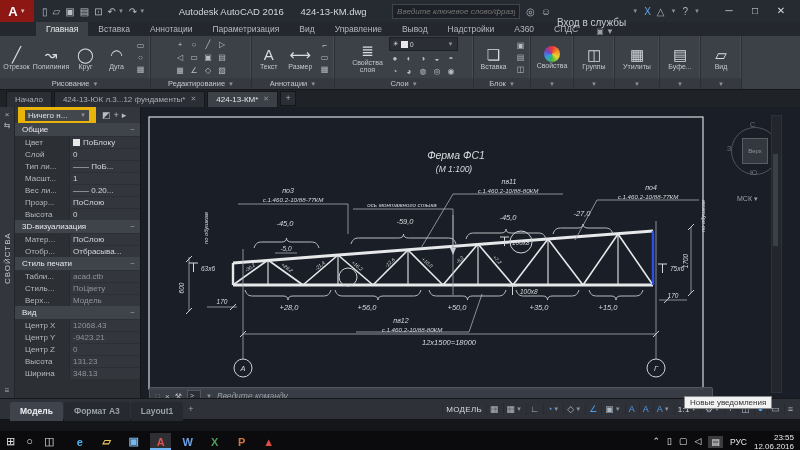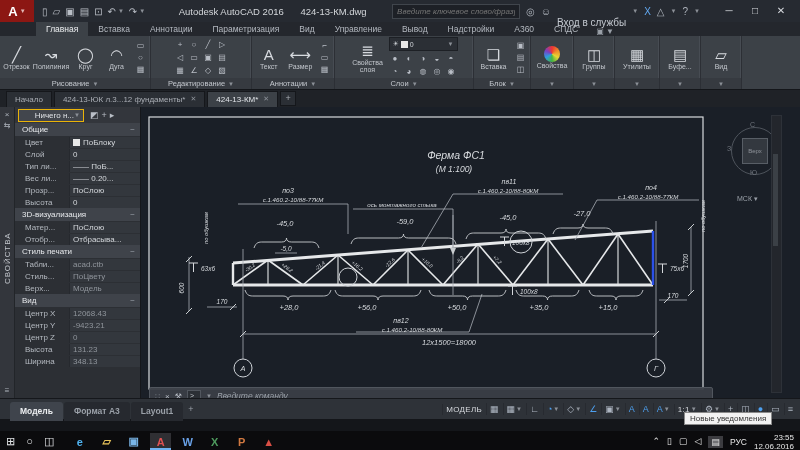--- a/index.html
+++ b/index.html
@@ -53,22 +53,22 @@
   #ftab-plus{width:14px;height:13px;background:#2b2f35;color:#a9adb4;text-align:center;line-height:13px;font-size:9px;border:1px solid #15171b;}
   
   #main{height:291px;display:flex;}
   #palette{width:140px;display:flex;background:#2c2f34;border-right:1px solid #15171b;}
   #pal-strip{width:14px;background:#33363c;display:flex;flex-direction:column;align-items:center;padding:2px 0;border-right:1px solid #222529;}
   #pal-strip .ic{font-size:8px;color:#aeb4bc;line-height:11px;}
   #pal-title{flex:1;display:flex;align-items:center;justify-content:center;writing-mode:vertical-rl;transform:rotate(180deg);
         font-size:8px;color:#c3c7cd;letter-spacing:1px;}
   #pal-body{flex:1;display:flex;flex-direction:column;font-size:8px;overflow:hidden;}
   #pal-head{height:16px;display:flex;align-items:center;gap:3px;padding:0 3px;background:#33363c;}
-  #pal-dd{flex:0 0 58px;background:#42464d;border:1px solid #eab308;color:#dfe2e6;height:11px;line-height:11px;
-        padding:0 3px;display:flex;justify-content:flex-end;}
+  #pal-dd{flex:0 0 58px;background:#42464d;border:7px solid #eab308;color:#dfe2e6;height:11px;line-height:11px;
+        padding:0 3px;display:flex;justify-content:space-between;}
   .pal-hic{color:#b9bec6;font-size:9px;}
   .sect-h{height:13px;background:#3f434a;color:#e6e8eb;display:flex;align-items:center;justify-content:space-between;
         padding:0 5px 0 7px;font-size:8px;}
   .sect-h .min{color:#9aa0a8;}
   .prow{height:12px;display:flex;align-items:center;padding-left:10px;}
   .prow .l{width:44px;color:#b4b9c0;white-space:nowrap;overflow:hidden;}
   .prow .v{flex:1;background:#33373d;height:11px;line-height:11px;padding:0 3px;color:#d5d8dc;
         border-left:1px solid #26292e;white-space:nowrap;overflow:hidden;display:flex;align-items:center;gap:3px;}
   .prow .v .sw{width:7px;height:7px;background:#e8e8e8;display:inline-block;}
   .prow.gray .v{color:#8f949b;}
@@ -97,21 +97,21 @@
   .ltab{padding:3px 10px;color:#9aa0a8;background:#26292f;height:13px;line-height:13px;border-radius:3px 3px 0 0;margin-top:4px;font-weight:bold;}
   .ltab.active{background:#3f444c;color:#eef0f2;font-weight:bold;}
   #ltab-plus{color:#9aa0a8;margin-left:4px;font-size:9px;}
   #status-icons{margin-left:auto;display:flex;align-items:center;gap:1px;padding-right:4px;}
   .st{display:flex;align-items:center;color:#aeb6c2;font-size:9px;padding:1px 3px;border-left:1px solid #272a30;}
   .st.blue{color:#4da0f0;}
   .st .caret{margin-left:1px;}
   .st.txt{font-size:8px;color:#d8dbe0;letter-spacing:.3px;}
   
   #bottomstrip{height:12px;background:#14161a;}
-  #tooltip{position:absolute;left:684px;top:412px;background:#f2f2f2;color:#333;font-size:8px;
+  #tooltip{position:absolute;left:684px;top:396px;background:#f2f2f2;color:#333;font-size:8px;
         padding:1px 5px;border:1px solid #8a8a8a;z-index:60;white-space:nowrap;}
   #taskbar{height:21px;background:#0b0b0d;display:flex;align-items:center;padding:0 6px;gap:9px;}
   .tb-sys{color:#e4e6e8;font-size:11px;}
   .tb-app{width:21px;height:17px;display:flex;align-items:center;justify-content:center;font-size:11px;font-weight:bold;}
   .tb-app.active{background:#2f2f33;box-shadow:inset 0 -2px 0 #6fb3f2;}
   #tray{margin-left:auto;display:flex;align-items:center;gap:7px;}
   .tr{color:#e8e8e8;font-size:9px;}
   .tr.hl{background:#3c3c40;padding:1px 3px;}
   #lang{font-size:8.5px;color:#e8e8e8;}
   #clock{font-size:8px;color:#e8e8e8;text-align:right;line-height:9px;}
@@ -399,20 +399,26 @@
             <div class="prow">
               <span class="l">Слой</span>
               <span class="v">
                 <span>0</span>
               </span>
             </div>
             <div class="prow">
               <span class="l">Тип ли...</span>
               <span class="v">
                 <span>—— ПоБ...</span>
+              </span>
+            </div>
+            <div class="prow">
+              <span class="l">Масшт...</span>
+              <span class="v">
+                <span>1</span>
               </span>
             </div>
             <div class="prow">
               <span class="l">Вес ли...</span>
               <span class="v">
                 <span>—— 0.20...</span>
               </span>
             </div>
             <div class="prow">
               <span class="l">Прозр...</span>

